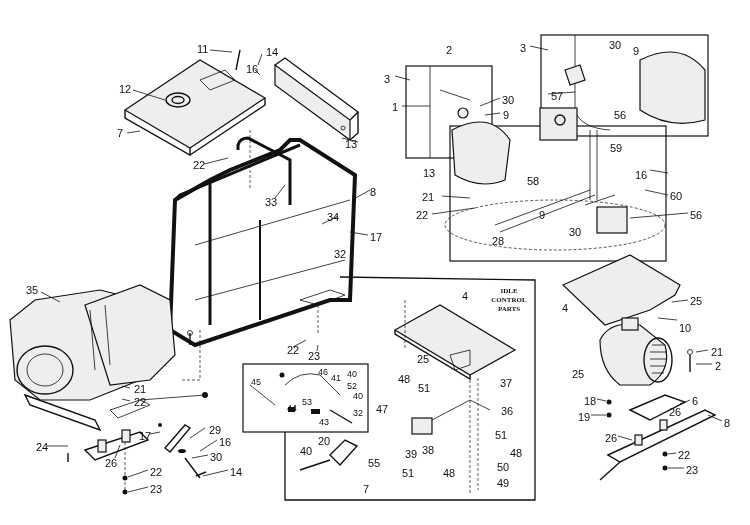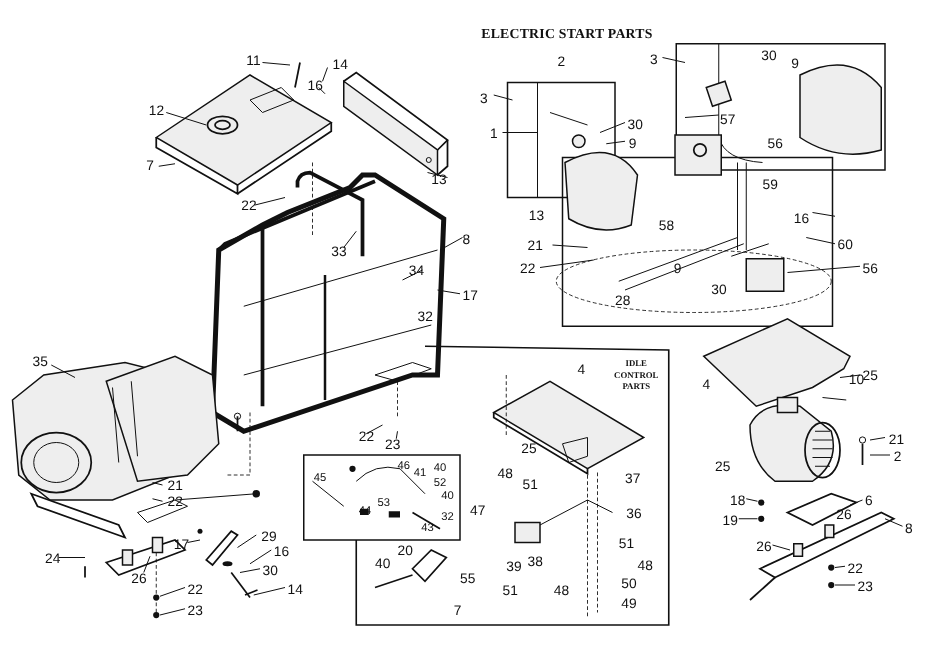--- a/index.html
+++ b/index.html
@@ -142,21 +142,20 @@
       <circle class="f" cx="665" cy="454" r="2.5"></circle>
         <circle class="f" cx="665" cy="468" r="2.5"></circle>
       <circle class="f" cx="609" cy="402" r="2.5"></circle>
         <circle class="f" cx="609" cy="415" r="2.5"></circle>
       <circle class="kt" cx="690" cy="352" r="2.5"></circle>
       <path class="k" d="M690 355 L690 372"></path>
     </g>
   </svg>
 
 
-  <div class="title" style="left:385px;top:21px;">ELECTRIC START PARTS</div>
   <div class="idle" style="left:483px;top:287px;width:52px;">
     <div>IDLE</div>
     <div>CONTROL</div>
     <div>PARTS</div>
   </div>
 
   <span class="lbl" style="left:197px;top:44px">11</span>
   <span class="lbl" style="left:266px;top:47px">14</span>
   <span class="lbl" style="left:246px;top:64px">16</span>
   <span class="lbl" style="left:119px;top:84px">12</span>
@@ -184,21 +183,21 @@
   <span class="lbl" style="left:230px;top:467px">14</span>
   <span class="lbl" style="left:251px;top:377px;font-size:9px">45</span>
   <span class="lbl" style="left:318px;top:367px;font-size:9px">46</span>
   <span class="lbl" style="left:331px;top:373px;font-size:9px">41</span>
   <span class="lbl" style="left:347px;top:369px;font-size:9px">40</span>
   <span class="lbl" style="left:347px;top:381px;font-size:9px">52</span>
   <span class="lbl" style="left:353px;top:391px;font-size:9px">40</span>
   <span class="lbl" style="left:302px;top:397px;font-size:9px">53</span>
   <span class="lbl" style="left:353px;top:408px;font-size:9px">32</span>
   <span class="lbl" style="left:287px;top:403px;font-size:9px">44</span>
-  <span class="lbl" style="left:337px;top:417px;font-size:9px">43</span>
+  <span class="lbl" style="left:319px;top:417px;font-size:9px">43</span>
   <span class="lbl" style="left:318px;top:436px">20</span>
   <span class="lbl" style="left:300px;top:446px">40</span>
   <span class="lbl" style="left:363px;top:484px">7</span>
   <span class="lbl" style="left:368px;top:458px">55</span>
   <span class="lbl" style="left:376px;top:404px">47</span>
   <span class="lbl" style="left:398px;top:374px">48</span>
   <span class="lbl" style="left:418px;top:383px">51</span>
   <span class="lbl" style="left:500px;top:378px">37</span>
   <span class="lbl" style="left:501px;top:406px">36</span>
   <span class="lbl" style="left:462px;top:291px">4</span>
@@ -213,35 +212,35 @@
   <span class="lbl" style="left:497px;top:478px">49</span>
   <span class="lbl" style="left:446px;top:45px">2</span>
   <span class="lbl" style="left:384px;top:74px">3</span>
   <span class="lbl" style="left:392px;top:102px">1</span>
   <span class="lbl" style="left:502px;top:95px">30</span>
   <span class="lbl" style="left:503px;top:110px">9</span>
   <span class="lbl" style="left:423px;top:168px">13</span>
   <span class="lbl" style="left:520px;top:43px">3</span>
   <span class="lbl" style="left:609px;top:40px">30</span>
   <span class="lbl" style="left:633px;top:46px">9</span>
-  <span class="lbl" style="left:576px;top:91px">57</span>
+  <span class="lbl" style="left:551px;top:91px">57</span>
   <span class="lbl" style="left:614px;top:110px">56</span>
   <span class="lbl" style="left:610px;top:143px">59</span>
   <span class="lbl" style="left:635px;top:170px">16</span>
   <span class="lbl" style="left:670px;top:191px">60</span>
   <span class="lbl" style="left:690px;top:210px">56</span>
   <span class="lbl" style="left:527px;top:176px">58</span>
   <span class="lbl" style="left:422px;top:192px">21</span>
   <span class="lbl" style="left:416px;top:210px">22</span>
   <span class="lbl" style="left:539px;top:210px">9</span>
   <span class="lbl" style="left:569px;top:227px">30</span>
   <span class="lbl" style="left:492px;top:236px">28</span>
   <span class="lbl" style="left:562px;top:303px">4</span>
   <span class="lbl" style="left:690px;top:296px">25</span>
-  <span class="lbl" style="left:679px;top:299px">10</span>
+  <span class="lbl" style="left:679px;top:323px">10</span>
   <span class="lbl" style="left:572px;top:369px">25</span>
   <span class="lbl" style="left:711px;top:347px">21</span>
   <span class="lbl" style="left:715px;top:361px">2</span>
   <span class="lbl" style="left:584px;top:396px">18</span>
   <span class="lbl" style="left:692px;top:396px">6</span>
   <span class="lbl" style="left:578px;top:412px">19</span>
   <span class="lbl" style="left:669px;top:407px">26</span>
   <span class="lbl" style="left:724px;top:418px">8</span>
   <span class="lbl" style="left:605px;top:433px">26</span>
   <span class="lbl" style="left:678px;top:450px">22</span>

